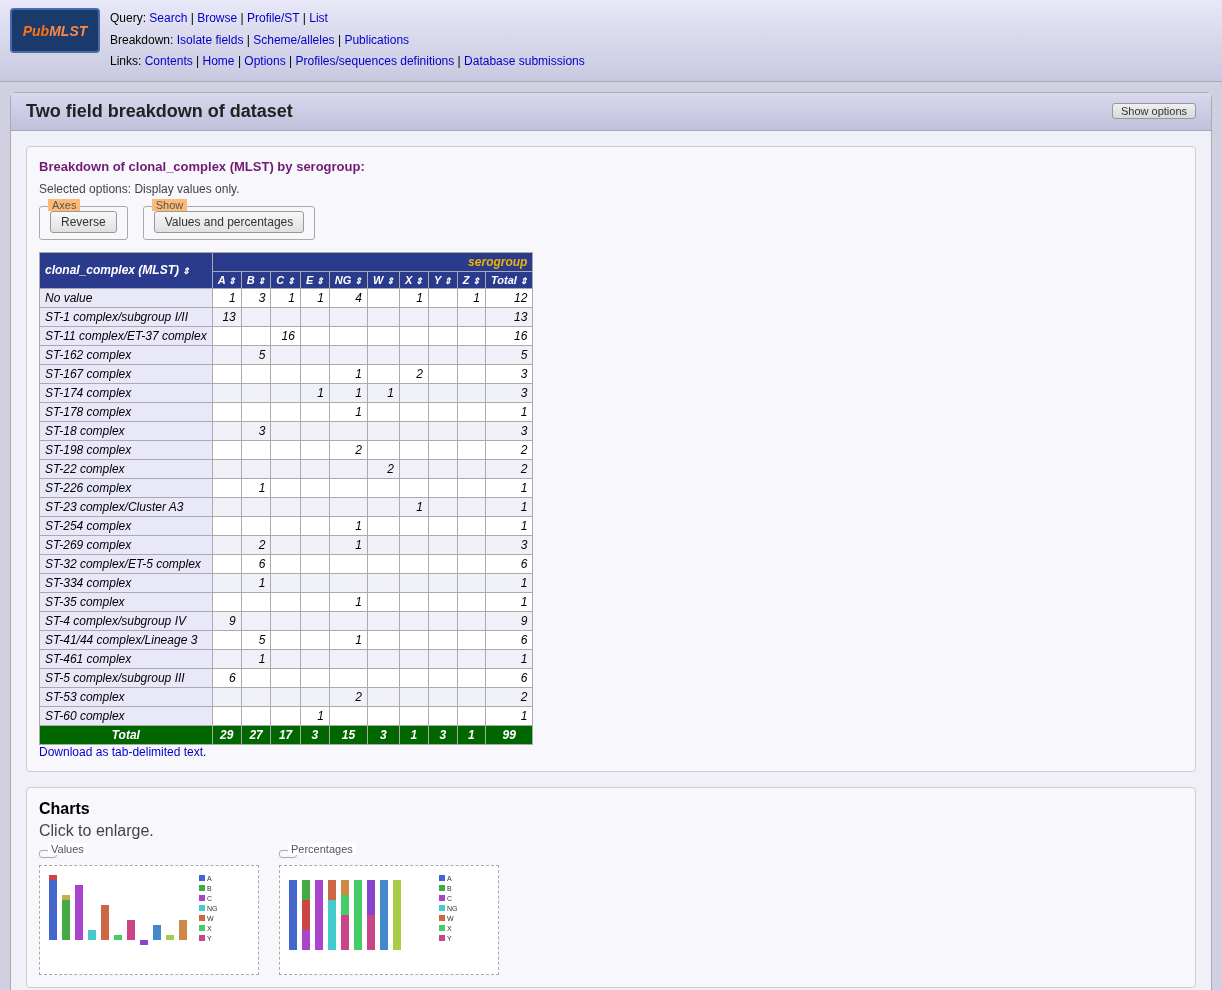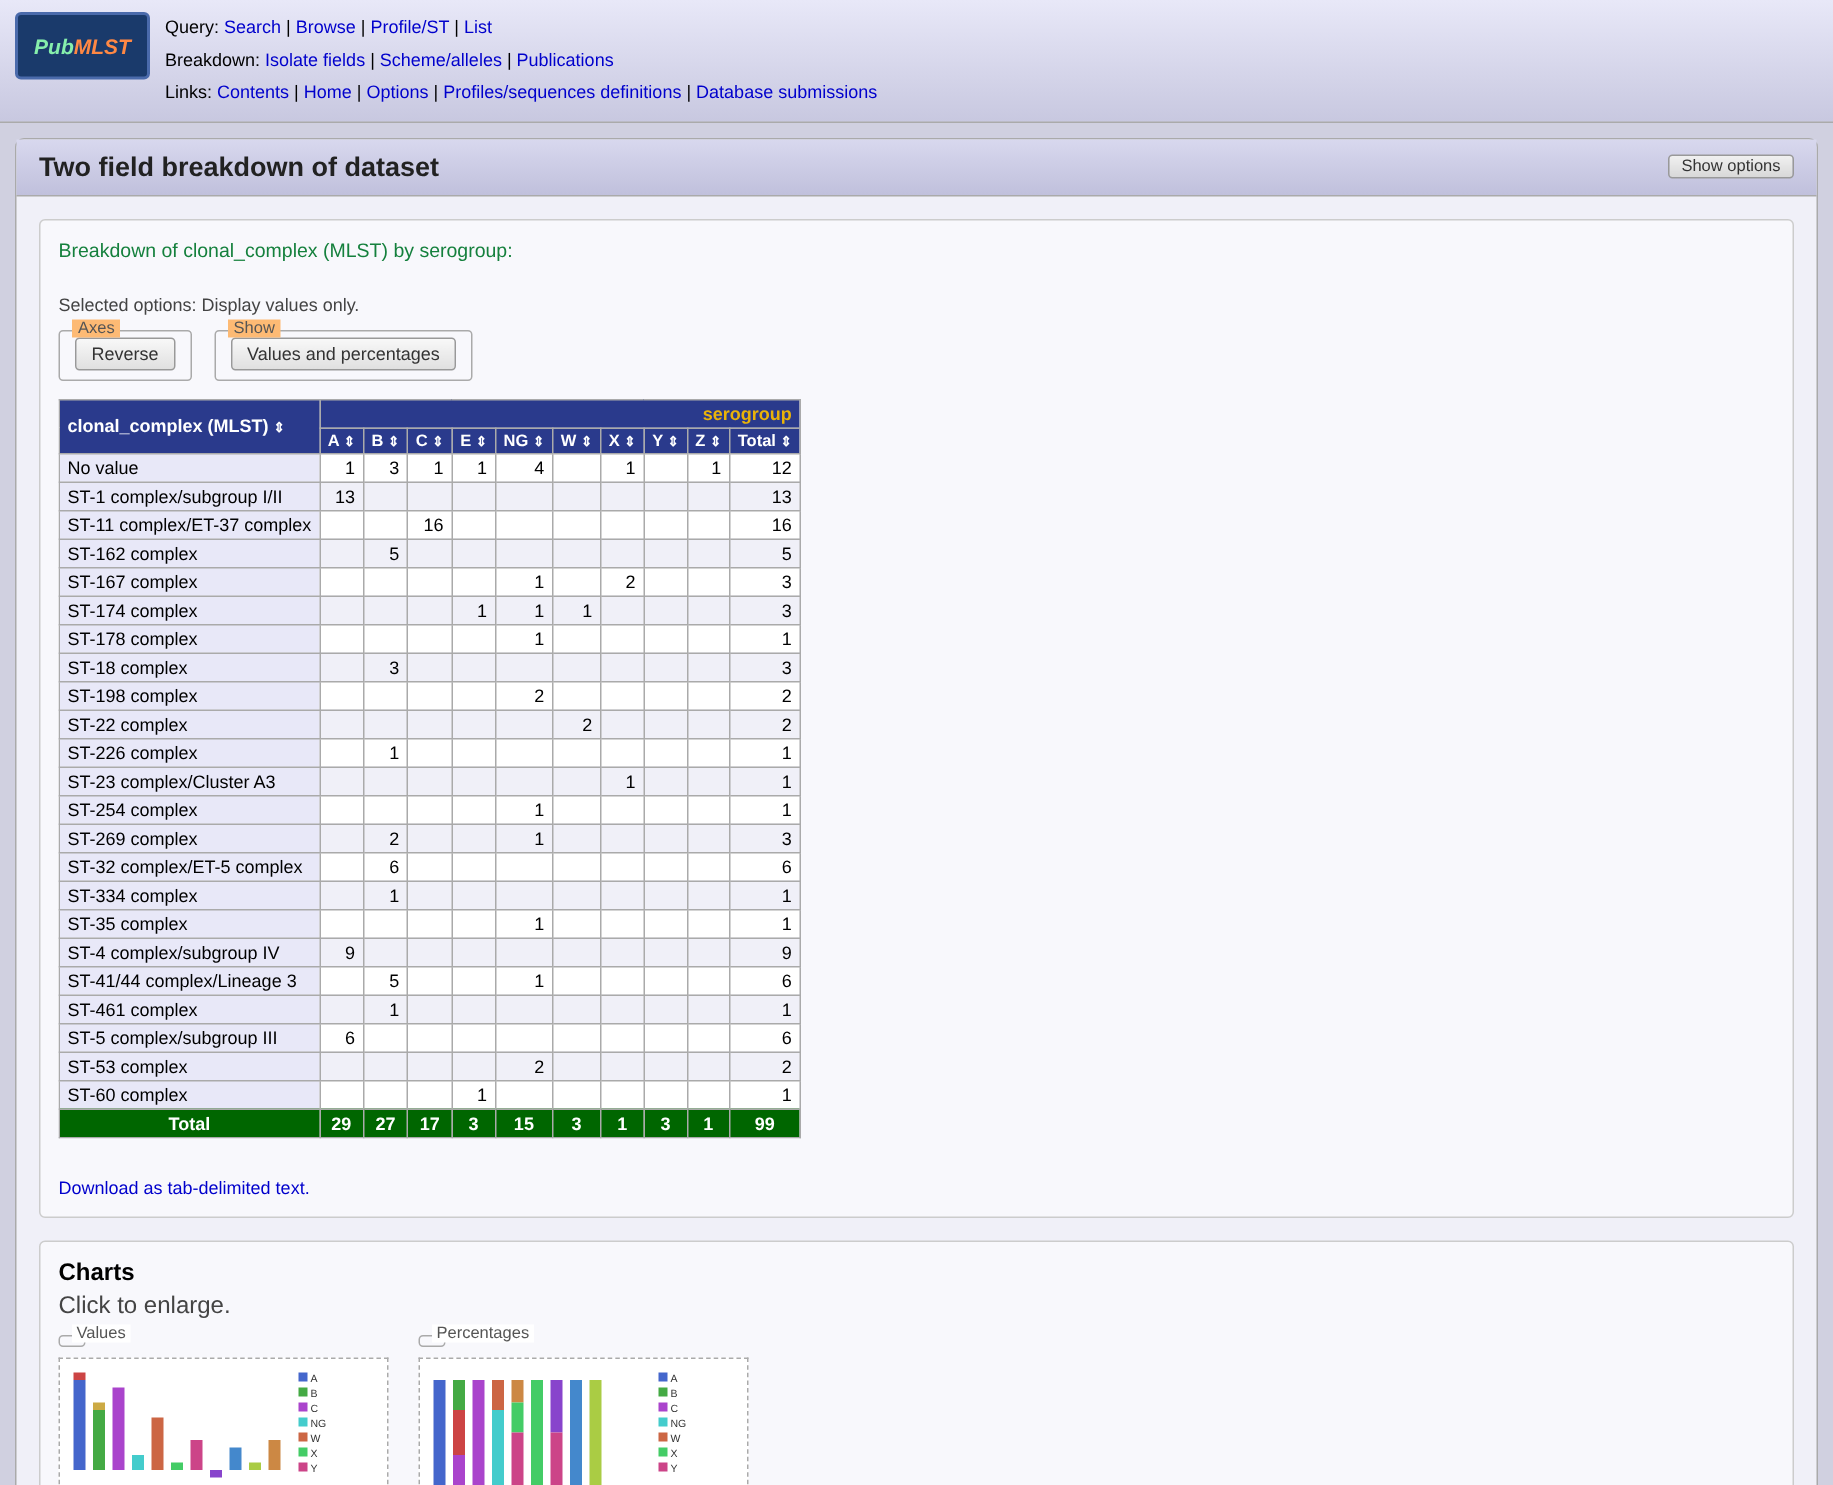--- a/index.html
+++ b/index.html
@@ -73,24 +73,24 @@
 
     
     #breakdown-section {
       background: #f8f8fc;
       border: 1px solid #ccc;
       border-radius: 4px;
       padding: 12px;
       margin-bottom: 15px;
     }
     .section-title {
-      font-weight: normal;
+      font-weight: bold;
       font-size: 13px;
-      margin-bottom: 22px;
-      color: #15803d;
+      margin-bottom: 8px;
+      color: #701a75;
     }
     .selected-options {
       font-size: 12px;
       color: #444;
       margin-bottom: 10px;
     }
 
     
     .controls-row {
       display: flex;
@@ -128,21 +128,22 @@
       border: 1px solid #aaa;
       border-radius: 3px;
       padding: 4px 10px 6px 10px;
       position: relative;
       margin-left: 15px;
     }
 
     
     .data-table-wrapper {
       overflow-x: auto;
-      margin-bottom: 26px;
+      margin-bottom: 0;
+      font-style: italic;
     }
     .data-table {
       border-collapse: collapse;
       font-size: 12px;
     }
     .data-table th, .data-table td {
       border: 1px solid #aaa;
       padding: 2px 5px;
       text-align: right;
       white-space: nowrap;
@@ -241,21 +242,21 @@
       font-size: 11px;
       color: #555;
     }
 
   </style>
 </head>
 <body>
 
 <div id="header">
   <div id="logo">
-    <span style="color:#86efac">Pub</span>
+    <span style="color:#f97316">Pub</span>
       <span style="color:#ff8844">MLST</span>
   </div>
   <div id="header-links">
     <div>
       <span>Query:</span>
       <a href="#">Search</a> |
       <a href="#">Browse</a> |
       <a href="#">Profile/ST</a> |
       <a href="#">List</a>
     </div>

